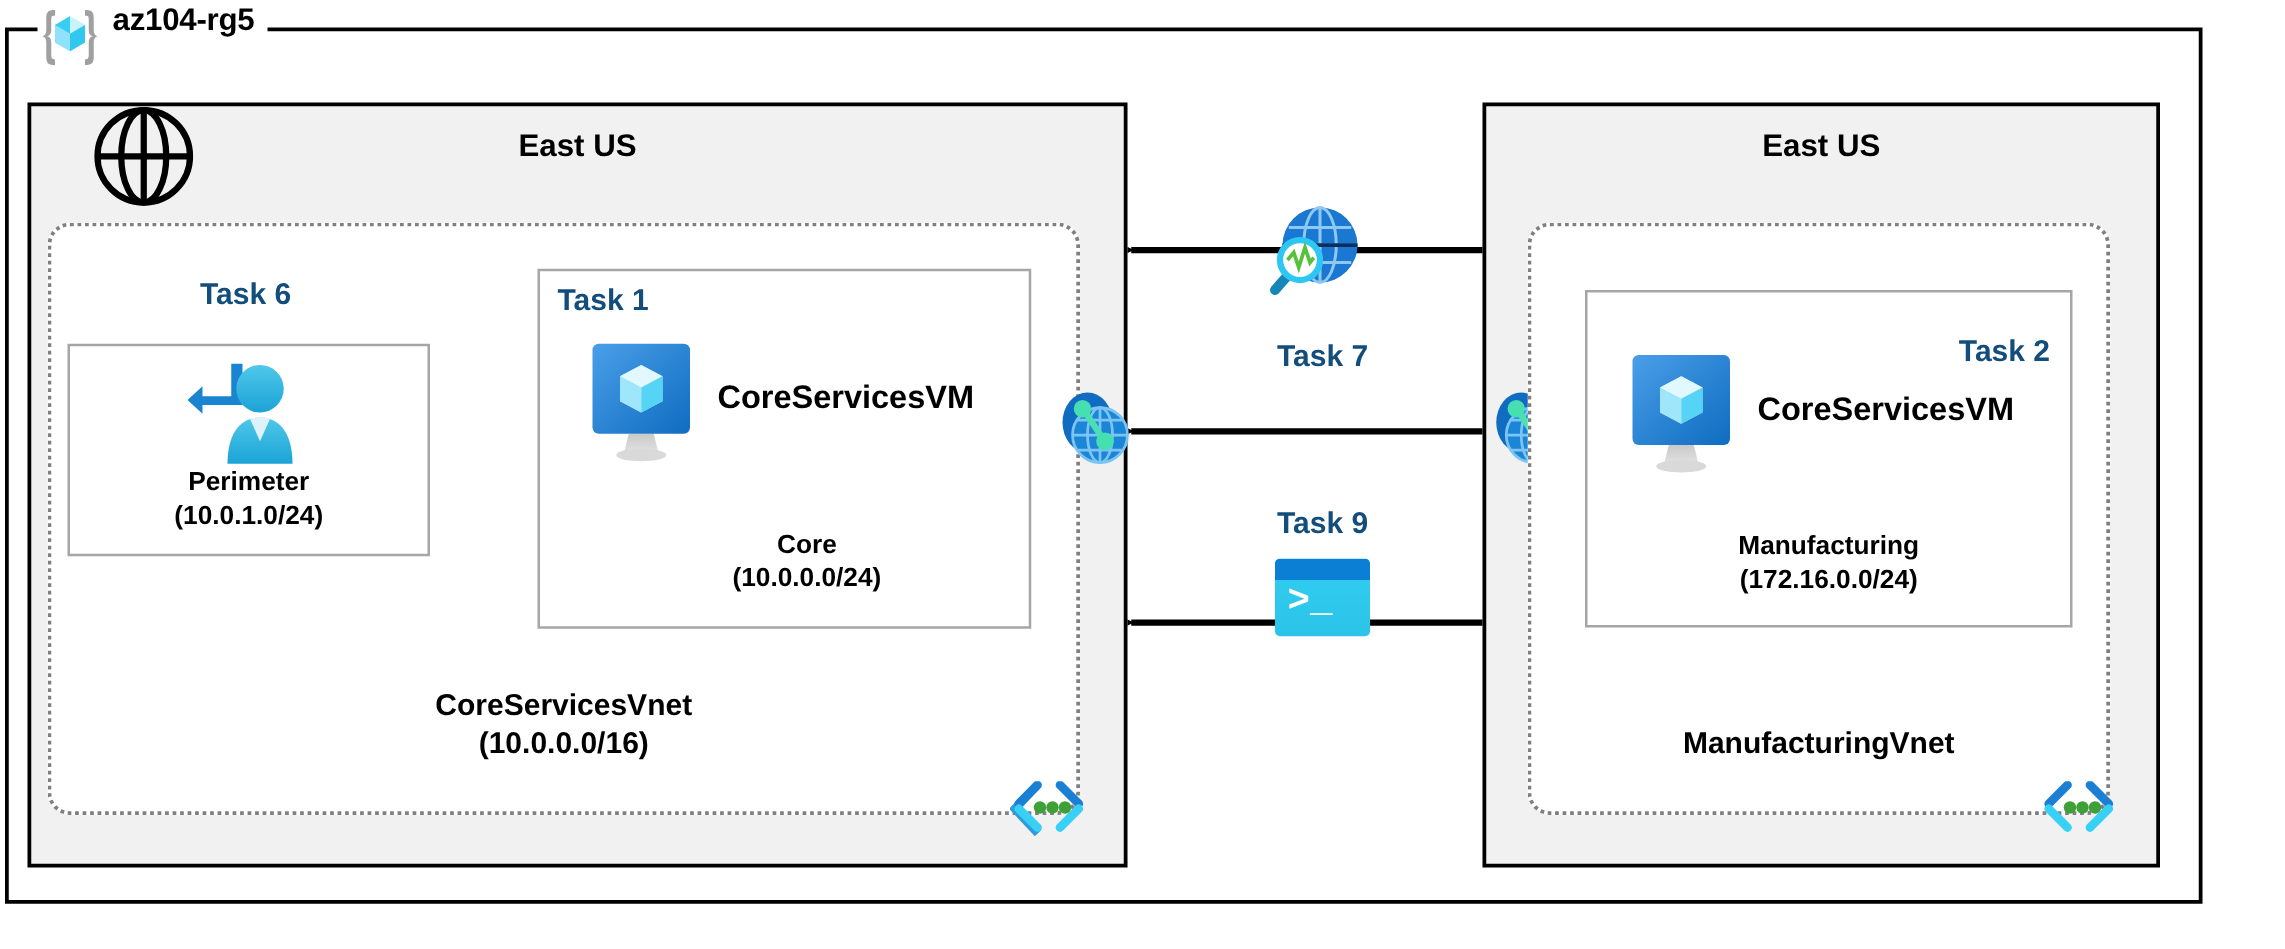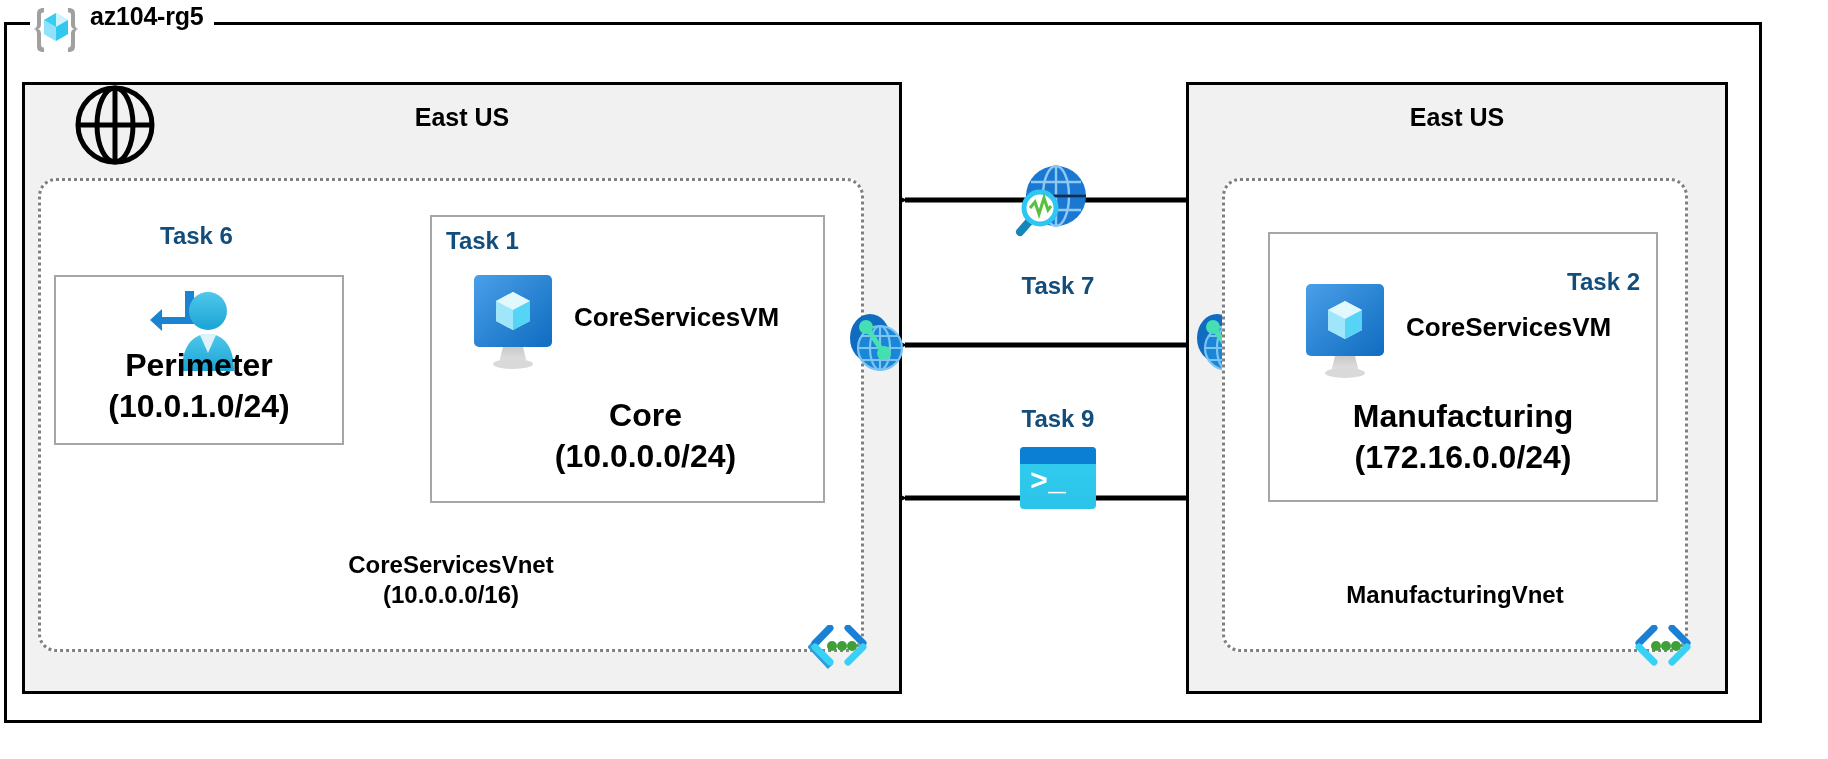--- a/index.html
+++ b/index.html
@@ -60,21 +60,21 @@
   .subnet-core{left:430px;top:215px;width:395px;height:288px;}
   .subnet-manufacturing{left:1268px;top:232px;width:390px;height:270px;}
 
   .task-tag{
     position:absolute;font-size:24px;font-weight:bold;color:#124D7C;
     white-space:nowrap;
   }
 
   .subnet-name{
     position:absolute;left:0;right:0;text-align:center;
-    font-size:32px;font-weight:bold;line-height:1.28;color:#000;
+    font-size:21px;font-weight:bold;line-height:1.28;color:#000;
   }
   .subnet-name .cidr{display:block;}
 
   
   .vm-icon{position:relative;display:block;}
 
   
   .user-icon{position:absolute;}
 
   

